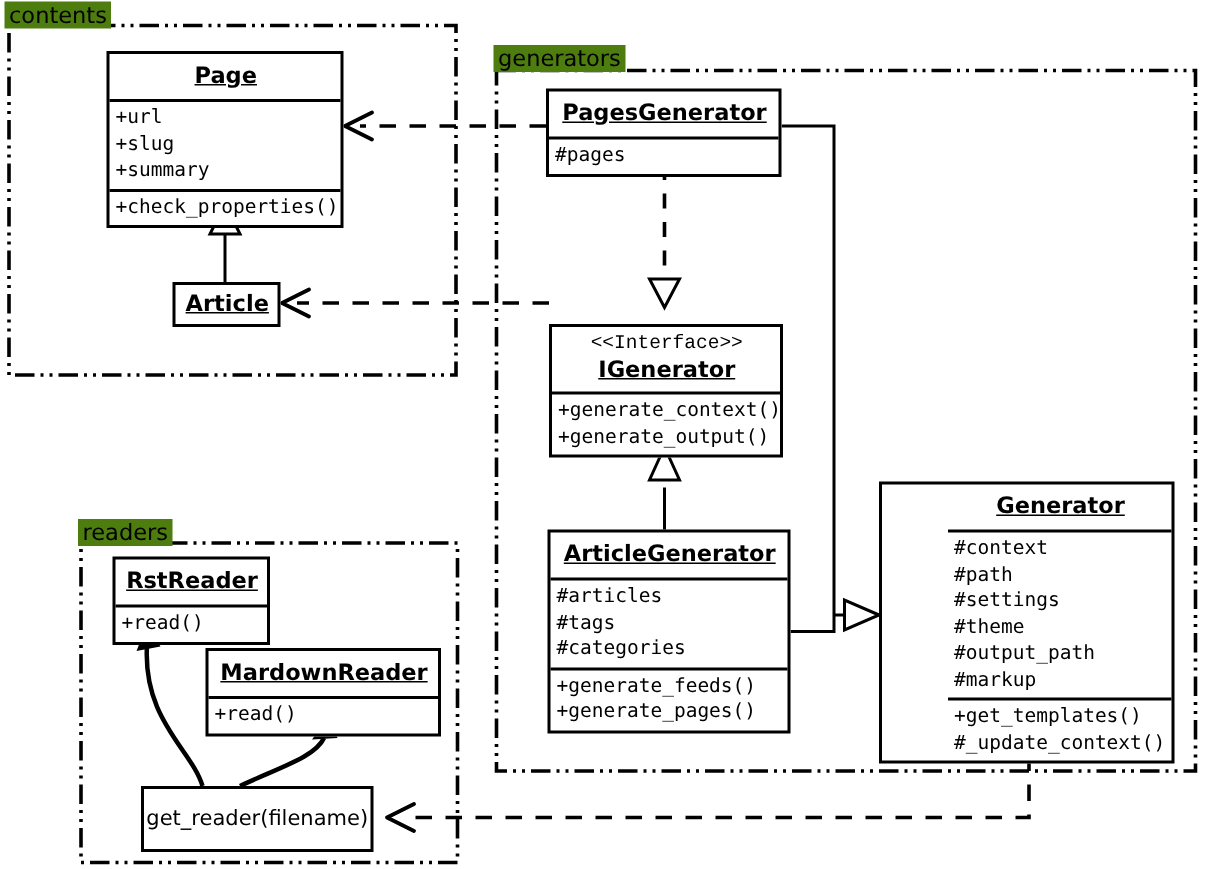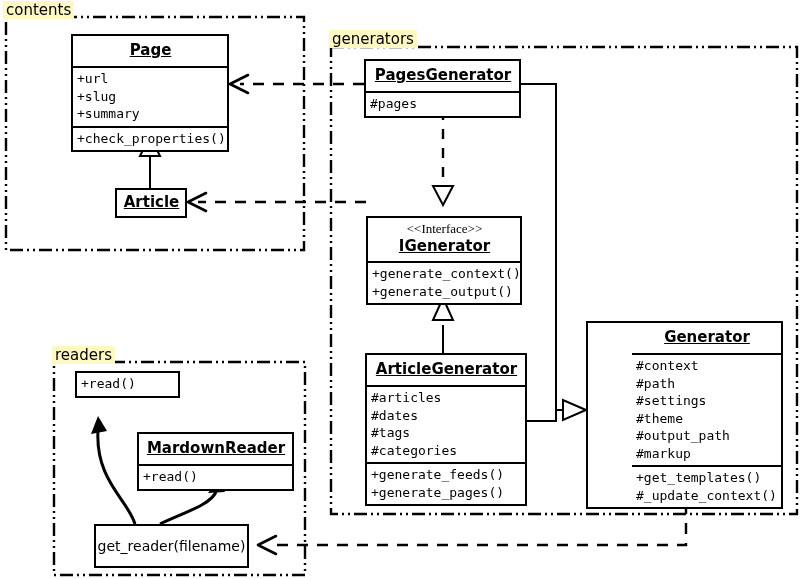--- a/index.html
+++ b/index.html
@@ -23,21 +23,21 @@
     top: 0;
     width: 803px;
     height: 579px;
     pointer-events: none;
   }
   .pkg-label {
     position: absolute;
     font-family: "DejaVu Sans", sans-serif;
     font-size: 15px;
     color: #000000;
-    background: #fef9c3;
+    background: #4d7c0f;
     padding: 0 3px;
     white-space: nowrap;
     z-index: 6;
   }
   .umlbox {
     position: absolute;
     box-sizing: border-box;
     border: 2px solid #000000;
     background: #ffffff;
     z-index: 5;
@@ -54,21 +54,21 @@
     font-weight: bold;
     font-size: 15px;
     text-align: center;
     color: #000000;
     line-height: 19px;
     padding-top: 3px;
     padding-bottom: 3px;
     text-decoration: underline;
   }
   .stereo {
-    font-family: Liberation Serif, serif;
+    font-family: Liberation Mono, monospace;
     font-size: 13px;
     text-align: center;
     color: #000000;
     line-height: 17px;
   }
   .member {
     font-family: "DejaVu Sans Mono", monospace;
     font-size: 13px;
     color: #000000;
     line-height: 17.5px;
@@ -168,21 +168,20 @@
       <div class="member">+generate_output()</div>
     </div>
   </div>
 
   <div class="umlbox" style="left:365px; top:353px; width:162px;">
     <div class="sect">
       <div class="cls-name">ArticleGenerator</div>
     </div>
     <div class="sect">
       <div class="member">#articles</div>
-      <div class="member">#dates</div>
       <div class="member">#tags</div>
       <div class="member">#categories</div>
     </div>
     <div class="sect">
       <div class="member">+generate_feeds()</div>
       <div class="member">+generate_pages()</div>
     </div>
   </div>
 
   <div class="umlbox" style="left:586px; top:321px; width:197px;padding-left:44px;">
@@ -198,20 +197,23 @@
       <div class="member">#markup</div>
     </div>
     <div class="sect">
       <div class="member">+get_templates()</div>
       <div class="member">#_update_context()</div>
     </div>
   </div>
 
   <div class="umlbox" style="left:75px; top:371px; width:105px;">
     <div class="sect">
+      <div class="cls-name">RstReader</div>
+    </div>
+    <div class="sect">
       <div class="member">+read()</div>
     </div>
   </div>
 
   <div class="umlbox" style="left:137px; top:432px; width:157px;">
     <div class="sect">
       <div class="cls-name">MardownReader</div>
     </div>
     <div class="sect">
       <div class="member">+read()</div>

